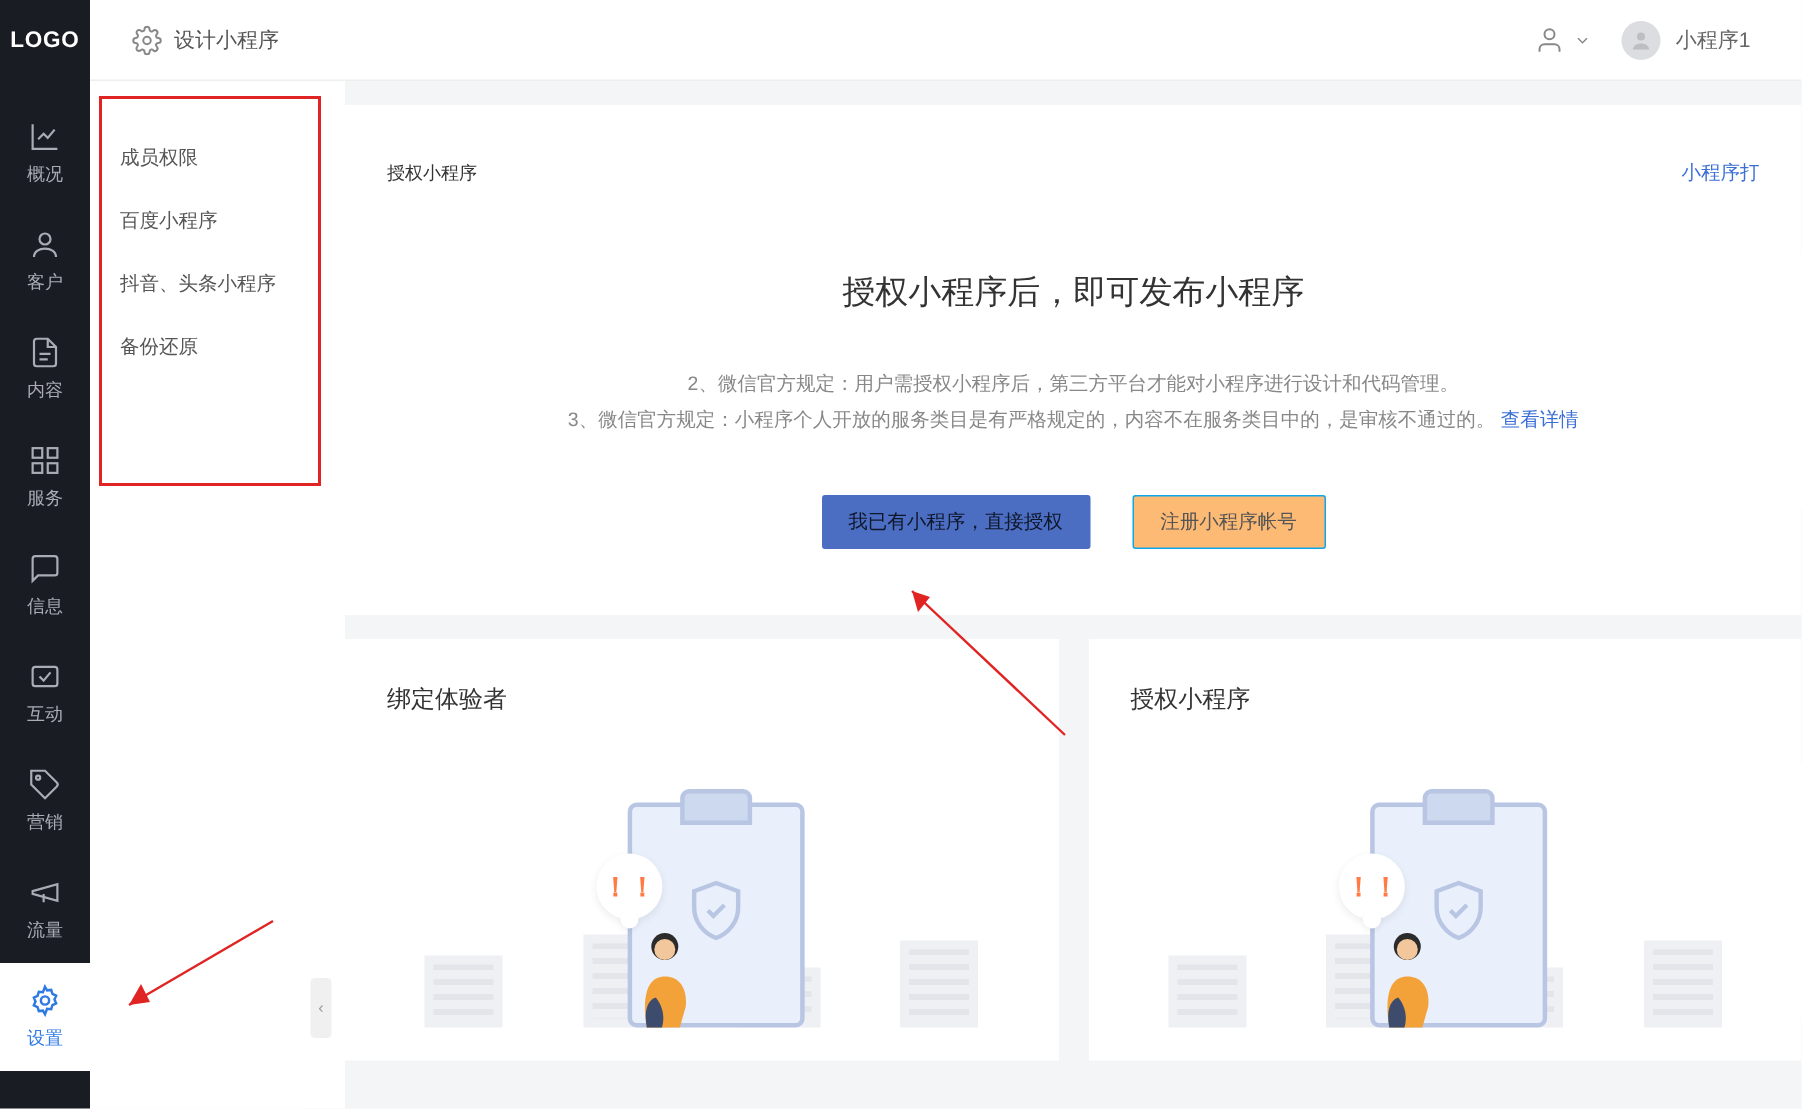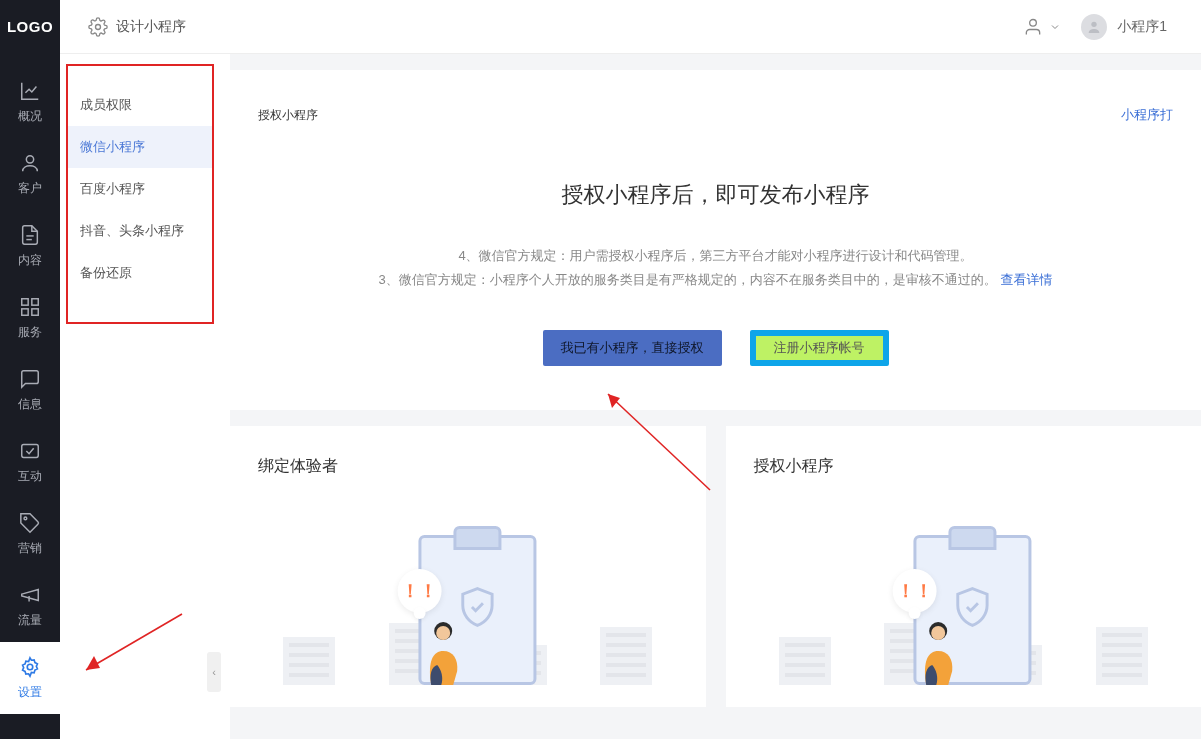--- a/index.html
+++ b/index.html
@@ -39,21 +39,21 @@
 .card-head { display: flex; align-items: center; justify-content: space-between; margin-bottom: 56px; }
 .card-title { font-size: 12px; font-weight: 500; color: #333; }
 .link-right { color: #3b6fd6; font-size: 13px; cursor: pointer; }
 .auth-body { text-align: center; }
 .auth-headline { font-size: 22px; font-weight: 500; margin-bottom: 34px; color: #333; }
 .auth-lines { color: #888; font-size: 13px; line-height: 24px; margin-bottom: 38px; }
 .auth-lines a { color: #3b6fd6; cursor: pointer; text-decoration: none; }
 .btn-row { display: flex; justify-content: center; gap: 28px; }
 .btn { height: 36px; padding: 0 18px; border-radius: 2px; font-size: 13px; display: inline-flex; align-items: center; justify-content: center; cursor: pointer; }
 .btn-primary { background: #4b6dc2; color: #0f172a; border: none; }
-.btn-outline { background: #bef264; color: #555; border: 6px solid #0ea5e9; }
+.btn-outline { background: #fdba74; color: #555; border: 1px solid #0ea5e9; }
 
 
 .lower-row { display: flex; gap: 20px; margin-top: 16px; padding-right: 0; }
 .card-half { flex: 1; background: #fff; padding: 30px 28px 10px 28px; min-height: 260px; position: relative; overflow: hidden; }
 .half-title { font-size: 16px; font-weight: 500; margin-bottom: 40px; }
 
 
 .illus { position: relative; width: 100%; height: 180px; }
 .buildings { position:absolute; bottom:12px; left:0; right:0; height:70px; display:flex; align-items:flex-end; justify-content:space-between; padding:0 6%; }
 .bld { width:52px; background:#eef0f4; position:relative; }
@@ -171,40 +171,39 @@
         <circle cx="12" cy="12" r="3"></circle>
         <path d="M12 2l1.5 2.6 3-0.3 0.9 2.9 2.7 1.3-1.2 2.8 1.2 2.8-2.7 1.3-0.9 2.9-3-0.3L12 22l-1.5-2.6-3 0.3-0.9-2.9L3.9 15.5l1.2-2.8-1.2-2.8 2.7-1.3 0.9-2.9 3 0.3z"></path>
       </svg>
     <span>设置</span>
   </div>
 </div>
 
 <div class="side-settings">
   <div class="side-box">
     <div class="side-item">成员权限</div>
-    <div class="side-item active">微信小程序</div>
     <div class="side-item">百度小程序</div>
     <div class="side-item">抖音、头条小程序</div>
     <div class="side-item">备份还原</div>
   </div>
 </div>
 
 <div class="collapse-handle">‹</div>
 
 <div class="main">
 
   <div class="card card-auth">
     <div class="card-head">
       <div class="card-title">授权小程序</div>
       <a class="link-right">小程序打</a>
     </div>
     <div class="auth-body">
       <div class="auth-headline">授权小程序后，即可发布小程序</div>
       <div class="auth-lines">
-        <div>4、微信官方规定：用户需授权小程序后，第三方平台才能对小程序进行设计和代码管理。</div>
+        <div>2、微信官方规定：用户需授权小程序后，第三方平台才能对小程序进行设计和代码管理。</div>
         <div>
           <span>3、微信官方规定：小程序个人开放的服务类目是有严格规定的，内容不在服务类目中的，是审核不通过的。</span>
           <a>查看详情</a>
         </div>
       </div>
       <div class="btn-row">
         <button class="btn btn-primary">我已有小程序，直接授权</button>
         <button class="btn btn-outline">注册小程序帐号</button>
       </div>
     </div>

